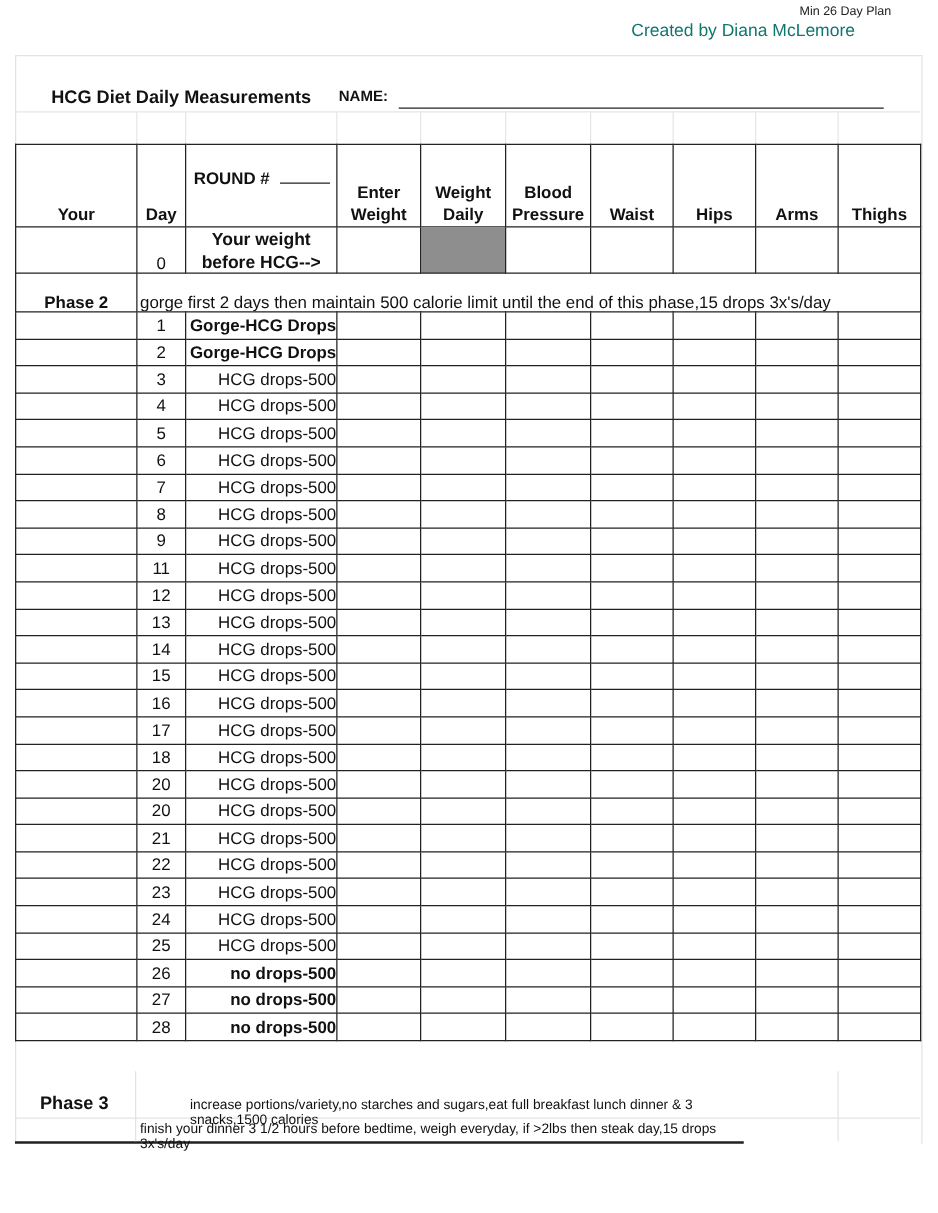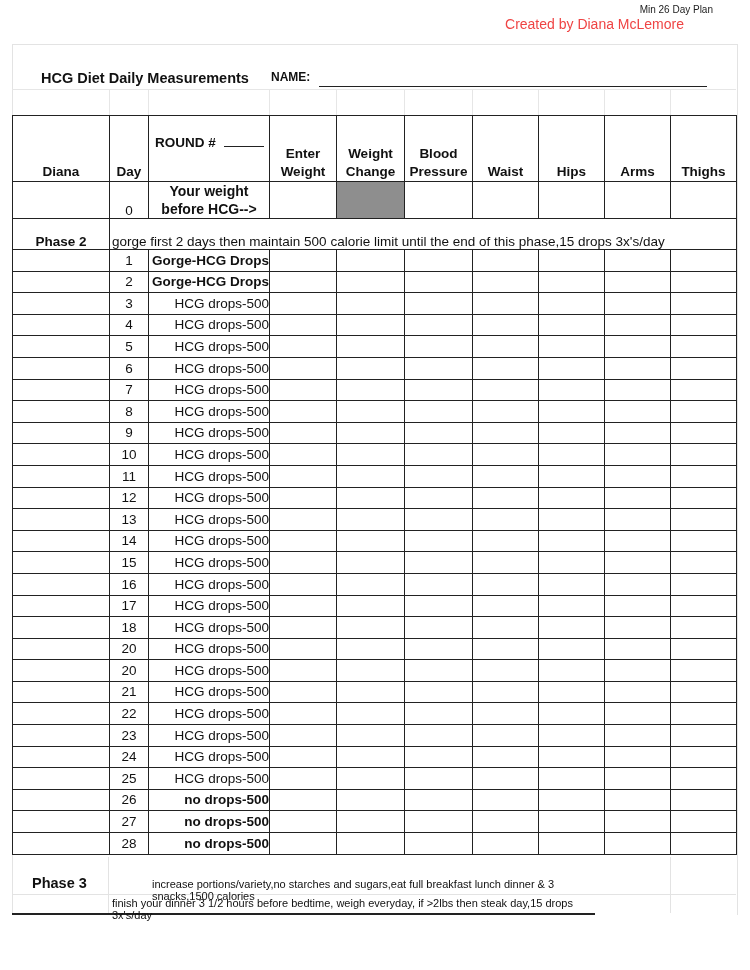--- a/index.html
+++ b/index.html
@@ -1,18 +1,18 @@
 <!DOCTYPE html>
 <html><head>
 <meta charset="utf-8">
 <style>
   html, body { margin: 0; padding: 0; background: #fff; }
   body { width: 750px; height: 970px; position: relative; font-family: "Liberation Sans", sans-serif; color: #111; overflow: hidden; }
   .plan { position: absolute; right: 37px; top: 4px; font-size: 10px; color: #222; }
-  .creator { position: absolute; right: 66px; top: 16px; font-size: 14px; color: #ef4444; }
+  .creator { position: absolute; right: 66px; top: 16px; font-size: 14px; color: #0f766e; }
   .sheet { position: absolute; left: 12px; top: 44px; width: 724px; height: 870px; border-top: 1px solid #e3e3e3; border-left: 1px solid #e3e3e3; border-right: 1px solid #e3e3e3; }
   .title { position: absolute; left: 41px; top: 70px; font-size: 14.5px; font-weight: bold; }
   .name-label { position: absolute; left: 271px; top: 70px; font-size: 12px; font-weight: bold; }
   .name-line { position: absolute; left: 319px; top: 86px; width: 388px; border-bottom: 1.5px solid #222; }
   .faint { position: absolute; background: #e6e6e6; }
   table.grid { position: absolute; left: 12px; top: 115px; border-collapse: collapse; table-layout: fixed; }
   table.grid td { border: 1.5px solid #222; padding: 0; font-size: 13.5px; text-align: center; vertical-align: bottom; overflow: hidden; white-space: nowrap; }
   .hdr td { height: 53px; font-weight: bold; font-size: 14.5px; line-height: 18px; padding-bottom: 1px; }
   .hdr td.round { text-align: left; vertical-align: middle; padding-left: 6px; padding-bottom: 12px; }
   .round-line { display: inline-block; width: 40px; border-bottom: 1px solid #222; margin-left: 8px; vertical-align: baseline; height: 8px; }
@@ -64,25 +64,25 @@
       <col style="width:67px">
       <col style="width:68px">
       <col style="width:68px">
       <col style="width:66px">
       <col style="width:66px">
       <col style="width:66px">
       <col style="width:66px">
   </colgroup>
   <tbody>
       <tr class="hdr">
-    <td>Diana</td>
+    <td>Your</td>
     <td>Day</td>
     <td class="round"><span>ROUND #</span><span class="round-line"></span></td>
     <td><span>Enter</span><br><span>Weight</span></td>
-    <td><span>Weight</span><br><span>Change</span></td>
+    <td><span>Weight</span><br><span>Daily</span></td>
     <td><span>Blood</span><br><span>Pressure</span></td>
     <td>Waist</td>
     <td>Hips</td>
     <td>Arms</td>
     <td>Thighs</td>
   </tr>
   <tr class="day0">
     <td></td>
     <td>0</td>
     <td class="yw"><span>Your weight</span><br><span>before HCG--&gt;</span></td>
@@ -192,32 +192,20 @@
         <td></td>
         <td></td>
         <td></td>
         <td></td>
         <td></td>
         <td></td>
       </tr>
       <tr class="drow">
         <td></td>
         <td>9</td>
-        <td class="act">HCG drops-500</td>
-        <td></td>
-        <td></td>
-        <td></td>
-        <td></td>
-        <td></td>
-        <td></td>
-        <td></td>
-      </tr>
-      <tr class="drow">
-        <td></td>
-        <td>10</td>
         <td class="act">HCG drops-500</td>
         <td></td>
         <td></td>
         <td></td>
         <td></td>
         <td></td>
         <td></td>
         <td></td>
       </tr>
       <tr class="drow">

